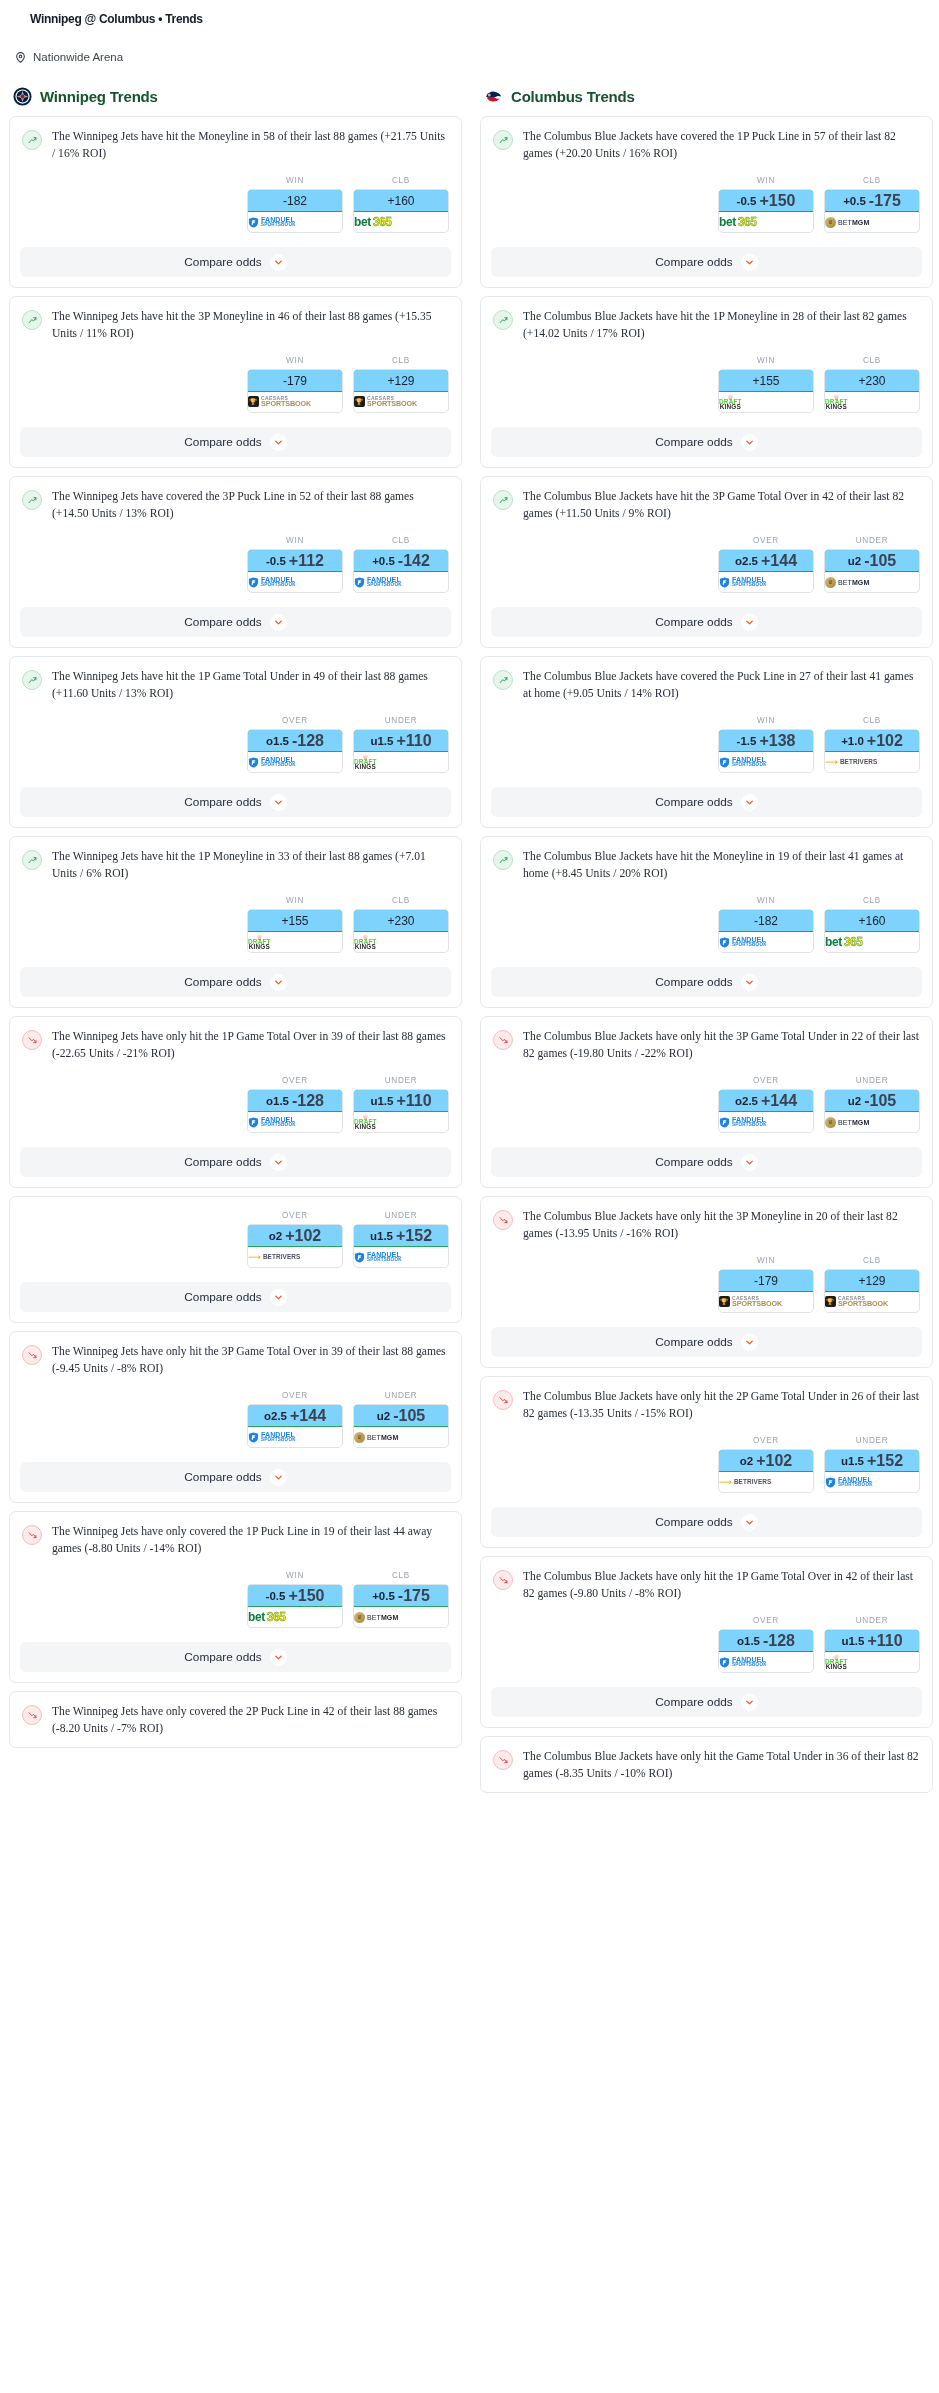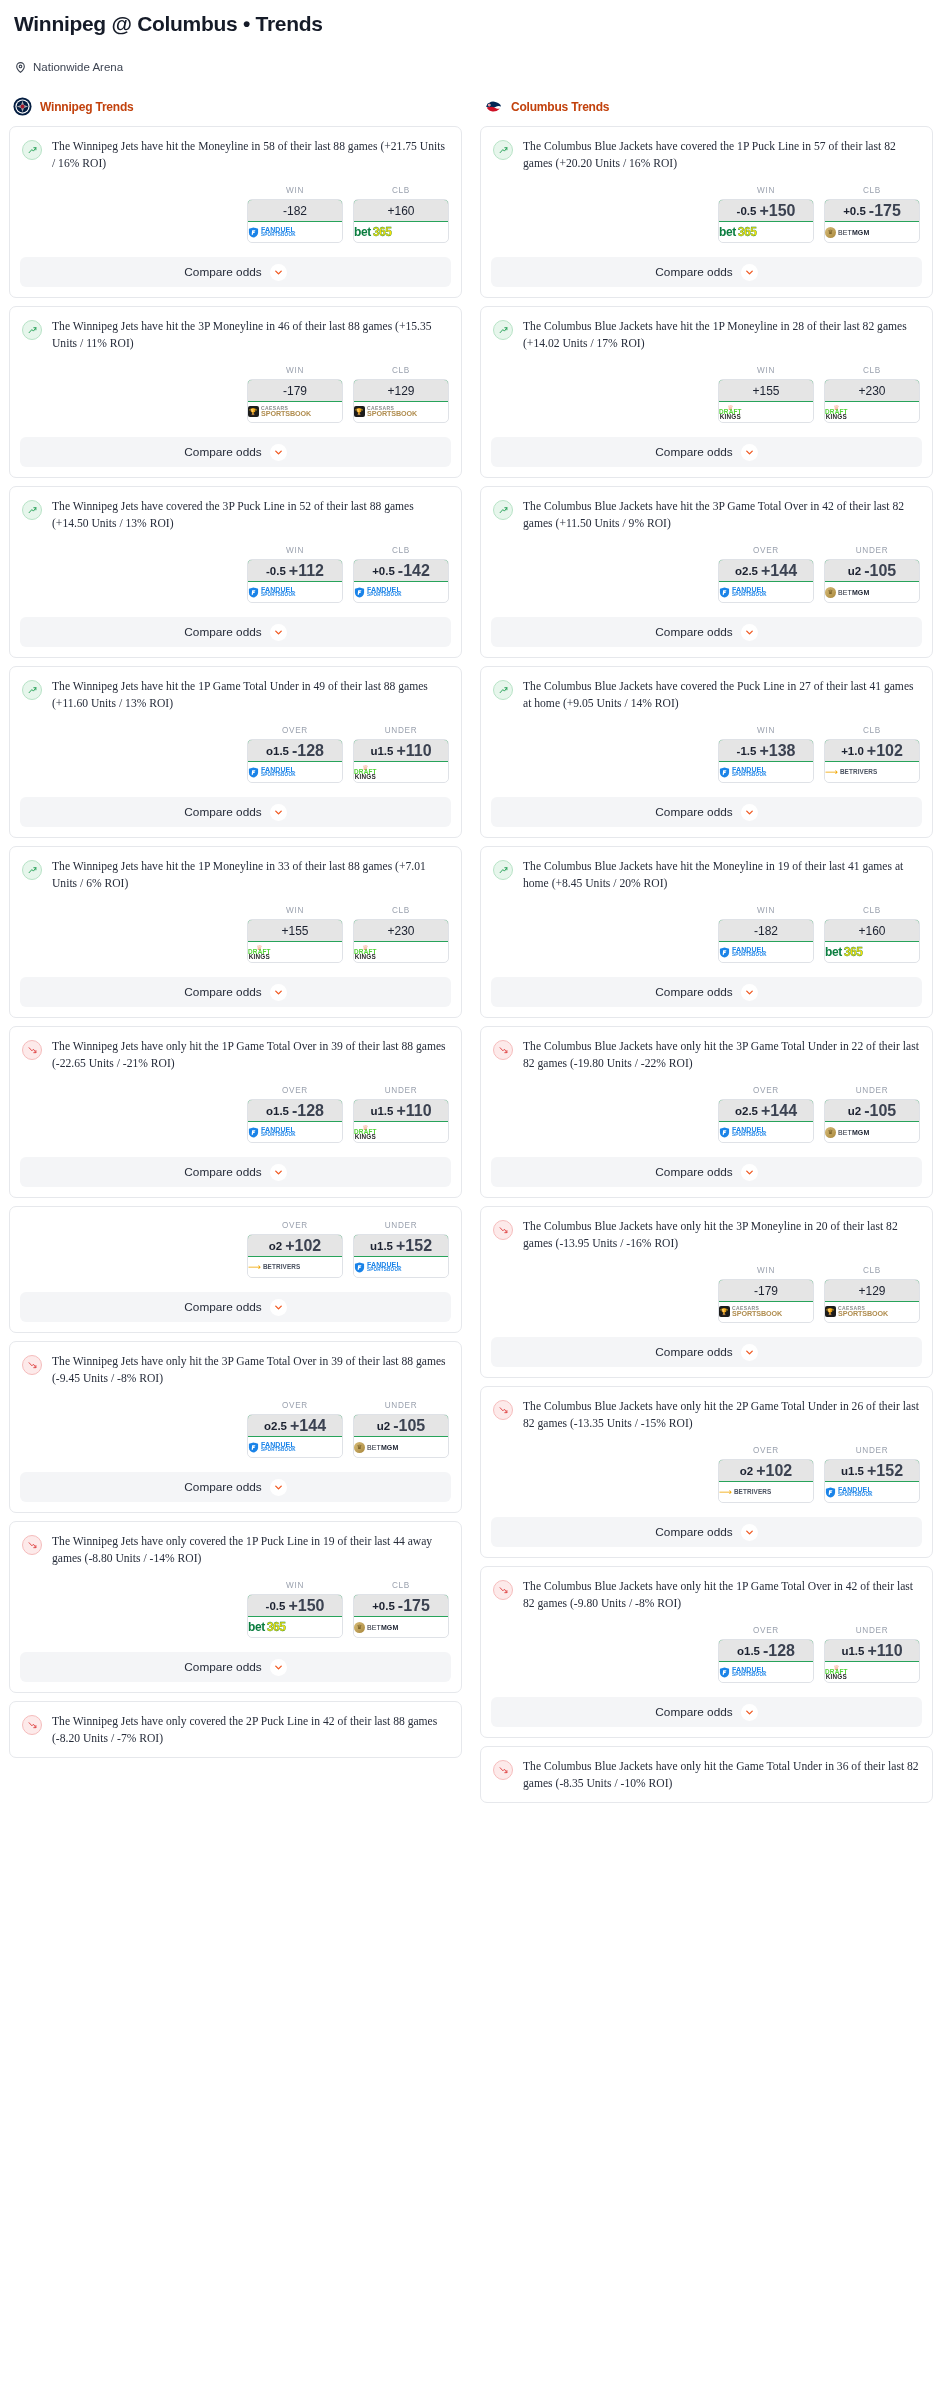--- a/index.html
+++ b/index.html
@@ -7,24 +7,25 @@
     width: 939px;
     background: #ffffff;
     font-family: "Liberation Sans", sans-serif;
     color: #1b2130;
   }
   body { padding: 0 0 10px 0; }
 
   
   .page-header { padding: 12px 14px 0 14px; }
   .page-title {
-    font-size: 21px;
+    font-size: 12px;
     font-weight: 700;
     letter-spacing: -0.3px;
     color: #151b28;
+    margin-left: 16px;
   }
   .venue-row {
     display: flex;
     align-items: center;
     gap: 6px;
     margin-top: 24px;
   }
   .venue-text { font-size: 11.5px; color: #3d4452; }
   .pin-icon { width: 13px; height: 13px; display: block; }
 
@@ -38,23 +39,23 @@
   }
   .column { width: 453px; flex: 0 0 453px; }
 
   .col-header {
     display: flex;
     align-items: center;
     gap: 8px;
     padding: 0 4px 10px 4px;
   }
   .col-title {
-    font-size: 12px;
+    font-size: 15px;
     font-weight: 700;
-    color: #c2410c;
+    color: #14532d;
     letter-spacing: -0.2px;
   }
   .team-logo { width: 19px; height: 19px; flex: 0 0 19px; }
 
   
   .card {
     border: 1px solid #e6e8ec;
     border-radius: 7px;
     background: #fff;
     margin-bottom: 8px;
@@ -103,21 +104,21 @@
   }
   .odds-value {
     border: 1px solid #27a35a;
     border-radius: 5px 5px 0 0;
     margin: -1px -1px 0 -1px;
     height: 23px;
     display: flex;
     align-items: center;
     justify-content: center;
     gap: 3px;
-    background: #e5e5e5;
+    background: #7dd3fc;
   }
   .odds-line { font-size: 11.5px; font-weight: 700; color: #1b2130; }
   .odds-price { font-size: 16px; font-weight: 700; color: #3b4251; }
   .odds-price.solo { font-weight: 400; font-size: 12px; color: #1b2130; }
 
   .book-strip {
     height: 20px;
     display: flex;
     align-items: center;
     justify-content: flex-start;

